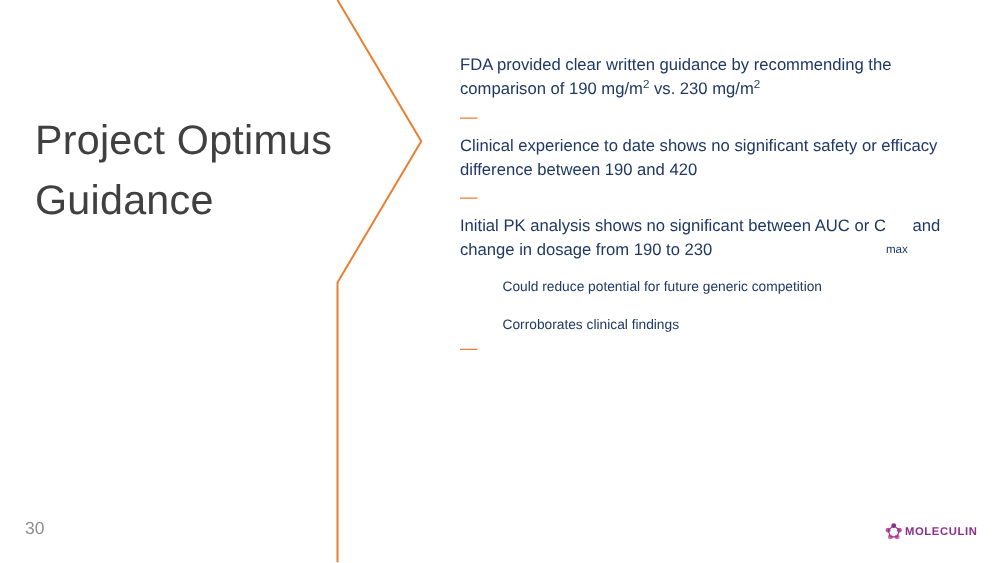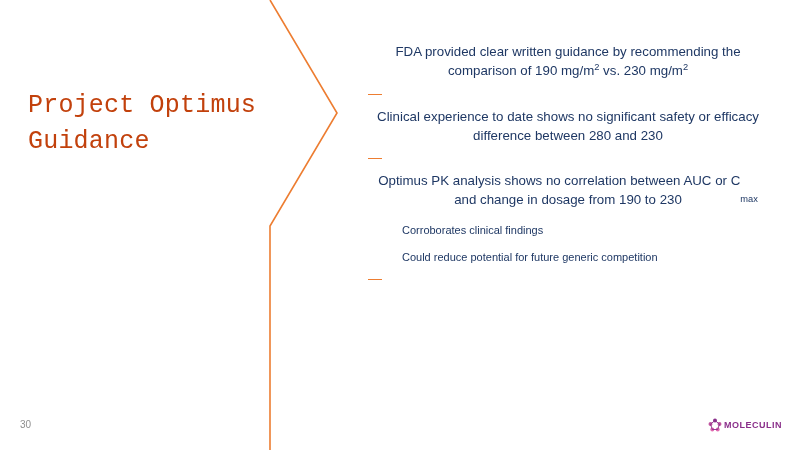--- a/index.html
+++ b/index.html
@@ -30,26 +30,25 @@
     height: 450px;
     pointer-events: none;
   }
 
   
   .title {
     position: absolute;
     left: 28px;
     top: 88px;
     width: 270px;
-    font-size: 25px;
+    font-size: 33px;
     line-height: 1.45;
-    color: #c2410c;
+    color: #404040;
     font-weight: 400;
     letter-spacing: 0.2px;
-    font-family: Liberation Mono, monospace;
   }
 
   
   .content {
     position: absolute;
     left: 368px;
     top: 42px;
     width: 400px;
   }
 
@@ -57,21 +56,20 @@
     position: relative;
     color: #1f3864;
     font-size: 13.3px;
     line-height: 1.45;
     margin-bottom: 13px;
     padding-left: 0;
   }
   .bullet.lvl1 {
     font-size: 13.3px;
     color: #1f3864;
-    text-align: center;
   }
   .bullet.lvl2 {
     font-size: 11px;
     color: #1f3864;
     margin-left: 34px;
     margin-bottom: 11px;
     line-height: 1.45;
   }
   .bullet.lvl2.last {
     margin-bottom: 14px;
@@ -96,21 +94,21 @@
     vertical-align: baseline;
     position: relative;
     top: -5px;
   }
 
   
   .page-number {
     position: absolute;
     left: 20px;
     bottom: 20px;
-    font-size: 10px;
+    font-size: 14px;
     color: #8f8f8f;
   }
 
   
   .logo {
     position: absolute;
     right: 18px;
     bottom: 16px;
     display: flex;
     align-items: center;
@@ -145,35 +143,35 @@
 
   <div class="content">
 
     <div class="bullet lvl1">
       <span>FDA provided clear written guidance by recommending the comparison of 190 mg/m</span><sup>2</sup><span> vs. 230 mg/m</span><sup>2</sup>
     </div>
 
     <div class="sep"></div>
 
     <div class="bullet lvl1">
-      <span>Clinical experience to date shows no significant safety or efficacy difference between 280 and 230</span>
+      <span>Clinical experience to date shows no significant safety or efficacy difference between 190 and 420</span>
     </div>
 
     <div class="sep"></div>
 
     <div class="bullet lvl1">
-      <span>Optimus PK analysis shows no correlation between AUC or C</span><sub>max</sub><span> and change in dosage from 190 to 230</span>
+      <span>Initial PK analysis shows no significant between AUC or C</span><sub>max</sub><span> and change in dosage from 190 to 230</span>
+    </div>
+
+    <div class="bullet lvl2 last">
+      <span>Could reduce potential for future generic competition</span>
     </div>
 
     <div class="bullet lvl2">
       <span>Corroborates clinical findings</span>
-    </div>
-
-    <div class="bullet lvl2 last">
-      <span>Could reduce potential for future generic competition</span>
     </div>
 
     <div class="sep"></div>
 
 
 
   </div>
 
   <div class="page-number">30</div>
 

